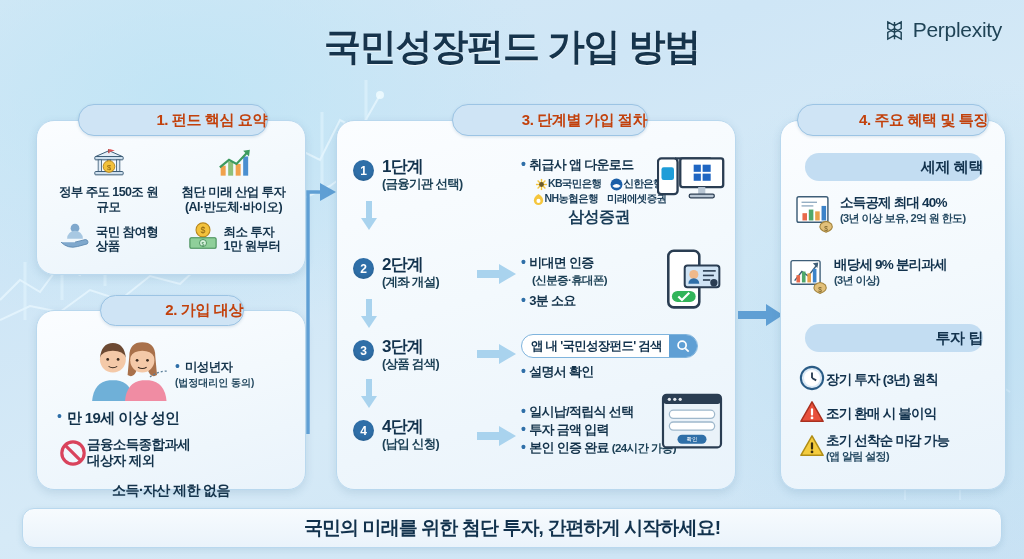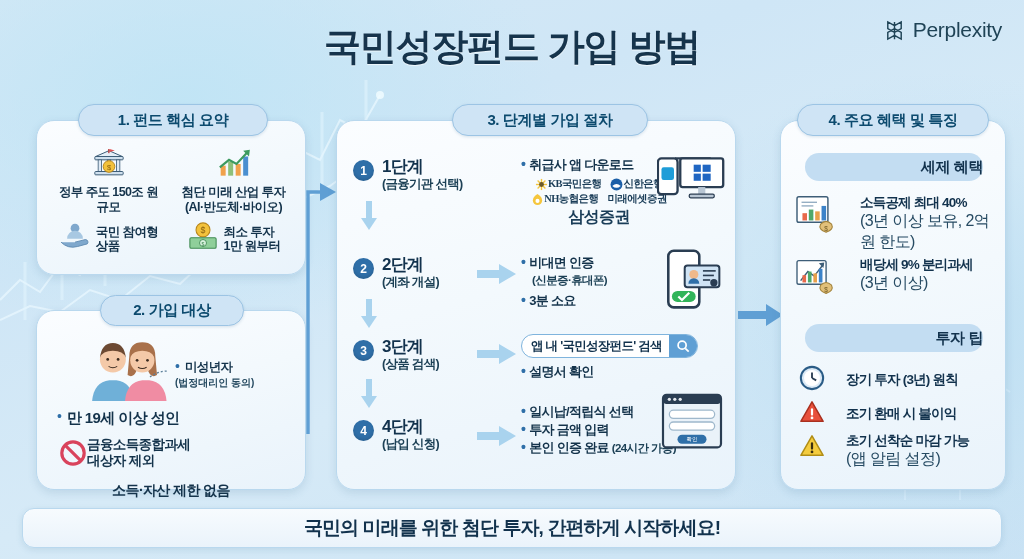--- a/index.html
+++ b/index.html
@@ -24,23 +24,23 @@
     background: linear-gradient(165deg, #fbfdff 0%, #f3f9fd 45%, #e9f3fb 100%);
     border: 1.5px solid #b9d8ee;
     border-radius: 18px;
     box-shadow: 0 3px 9px rgba(60,110,150,0.16);
   }
   .pill {
     position: absolute;
     background: #cfe4f5;
     border: 1.6px solid #9cc4e4;
     border-radius: 999px;
-    color: #0c4a6e;
+    color: #c2410c;
     font-weight: bold;
-    display: flex; align-items: center; justify-content: center;
+    display: flex; align-items: center; justify-content: flex-end;
     letter-spacing: -0.4px;
     box-shadow: 0 1px 3px rgba(60,110,150,0.18);
     z-index: 5;
   }
   .subpill {
     background: #c3ddf2;
     border-radius: 999px;
     color: #12324d;
     font-weight: bold;
     display: flex; align-items: center; justify-content: flex-end;
@@ -93,35 +93,35 @@
   .stepsub { font-size: 12.5px; font-weight: bold; color: #1d4156; letter-spacing: -0.7px; }
   .downarrow { position: absolute; color: #a9d3ee; font-size: 26px; line-height: 26px; }
 
   .bulletgrp { position: absolute; }
   .bulletgrp .b { display: flex; align-items: flex-start; gap: 4px; font-size: 13px;
                   font-weight: bold; color: #14334b; letter-spacing: -0.7px; line-height: 16px; margin-bottom: 2px; }
   .paren { font-size: 11.5px; font-weight: bold; color: #1d4156; letter-spacing: -0.6px; }
 
   .banklist { position: absolute; font-size: 10.5px; font-weight: bold; color: #1a3d58; letter-spacing: -0.6px; }
   .bankrow { display: flex; gap: 9px; justify-content: center; align-items: center; margin-bottom: 1px; }
-  .bankitem { display: flex; align-items: center; gap: 0; white-space: nowrap; font-family: Liberation Serif, serif; }
+  .bankitem { display: flex; align-items: center; gap: 0; white-space: nowrap; }
 
   .searchbar {
     position: absolute; display: flex; align-items: center;
     background: #fff; border: 1.6px solid #7fb4dd; border-radius: 999px;
     height: 24px; padding-left: 9px; overflow: hidden;
   }
   .searchbar .q { font-size: 12.5px; font-weight: bold; color: #12324d; letter-spacing: -0.7px; white-space: nowrap; }
   .searchbar .mag { width: 28px; height: 100%; background: #5f9fd4; color: #fff;
                     display: flex; align-items: center; justify-content: center; margin-left: 7px; font-size: 13px; }
 
   
-  .s4row { position: absolute; display: flex; align-items: flex-start; gap: 21px; }
+  .s4row { position: absolute; display: flex; align-items: flex-start; gap: 1px; }
   .s4row .t1 { font-size: 13.5px; font-weight: bold; color: #12324d; letter-spacing: -0.8px; line-height: 16px; }
-  .s4row .t2 { font-size: 16px; font-weight: normal; color: #274b63; letter-spacing: -0.6px; }
+  .s4row .t2 { font-size: 11px; font-weight: bold; color: #274b63; letter-spacing: -0.6px; }
 
   
   #footer {
     position: absolute; left: 22px; top: 508px; width: 980px; height: 40px;
     background: linear-gradient(180deg,#f7fbfe 0%, #eaf3fb 100%);
     border: 1.5px solid #b9d8ee; border-radius: 12px;
     display: flex; align-items: center; justify-content: center;
     font-size: 19px; font-weight: bold; color: #12324d; letter-spacing: -0.9px;
     box-shadow: 0 2px 6px rgba(60,110,150,0.14);
   }
@@ -507,21 +507,21 @@
           <path d="M28 32 q6 -6 12 0 q3 6 -6 9 q-9 -3 -6 -9z" fill="#e2c07a" stroke="#a3833b" stroke-width="1.2"></path>
           <text x="34" y="40" font-size="7" text-anchor="middle" fill="#6b551f" font-family="sans-serif">$</text>
         </svg>
       </div>
       <div>
         <div class="t1">소득공제 최대 40%</div>
         <div class="t2">(3년 이상 보유, 2억 원 한도)</div>
       </div>
     </div>
 
-    <div class="s4row" style="left:14px; top:136px; width:200px;">
+    <div class="s4row" style="left:8px; top:136px; width:200px;">
       <div>
         <svg width="44" height="40" viewBox="0 0 48 44">
           <rect x="2" y="4" width="32" height="26" rx="2" fill="#fff" stroke="#3e5e78" stroke-width="1.5"></rect>
           <path d="M6 26 L14 16 L21 21 L31 8" stroke="#3e5e78" stroke-width="1.6" fill="none"></path>
           <path d="M26 7 L32 6 L31 12Z" fill="#3e5e78"></path>
           <rect x="8" y="20" width="4" height="8" fill="#e8694a"></rect>
             <rect x="14" y="16" width="4" height="12" fill="#4fa86a"></rect>
           <rect x="20" y="18" width="4" height="10" fill="#e8a04a"></rect>
             <rect x="26" y="13" width="4" height="15" fill="#3c83c9"></rect>
           <path d="M28 31 q6 -6 12 0 q3 6 -6 9 q-9 -3 -6 -9z" fill="#e2c07a" stroke="#a3833b" stroke-width="1.2"></path>

